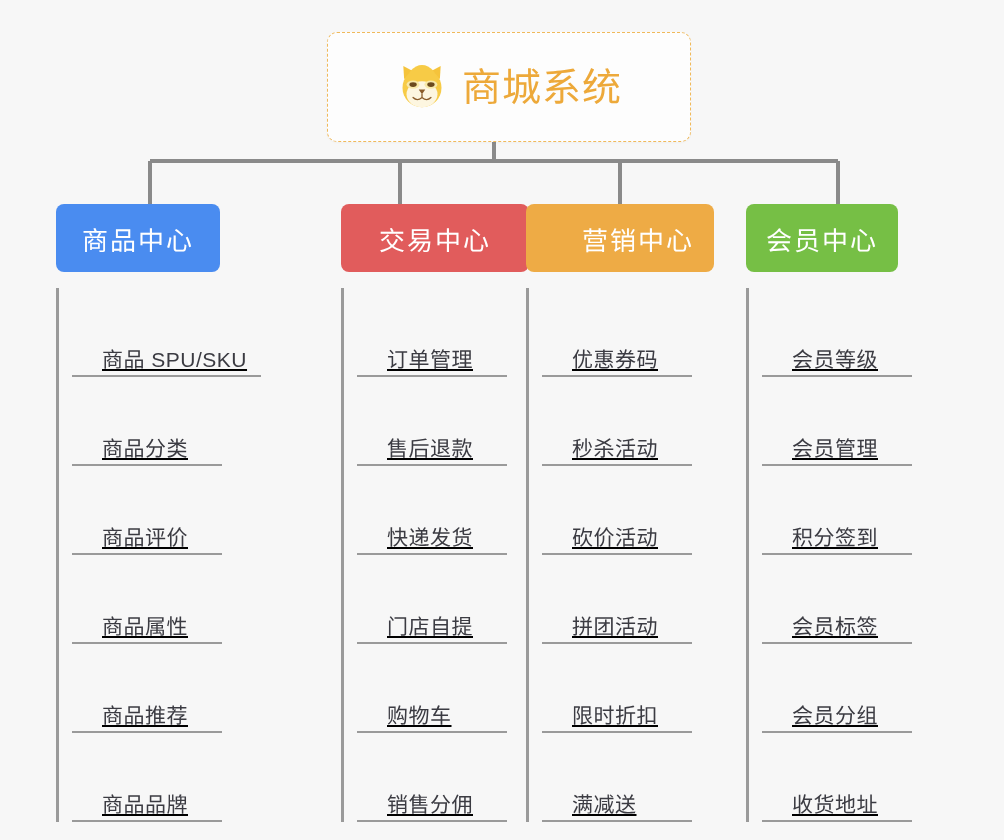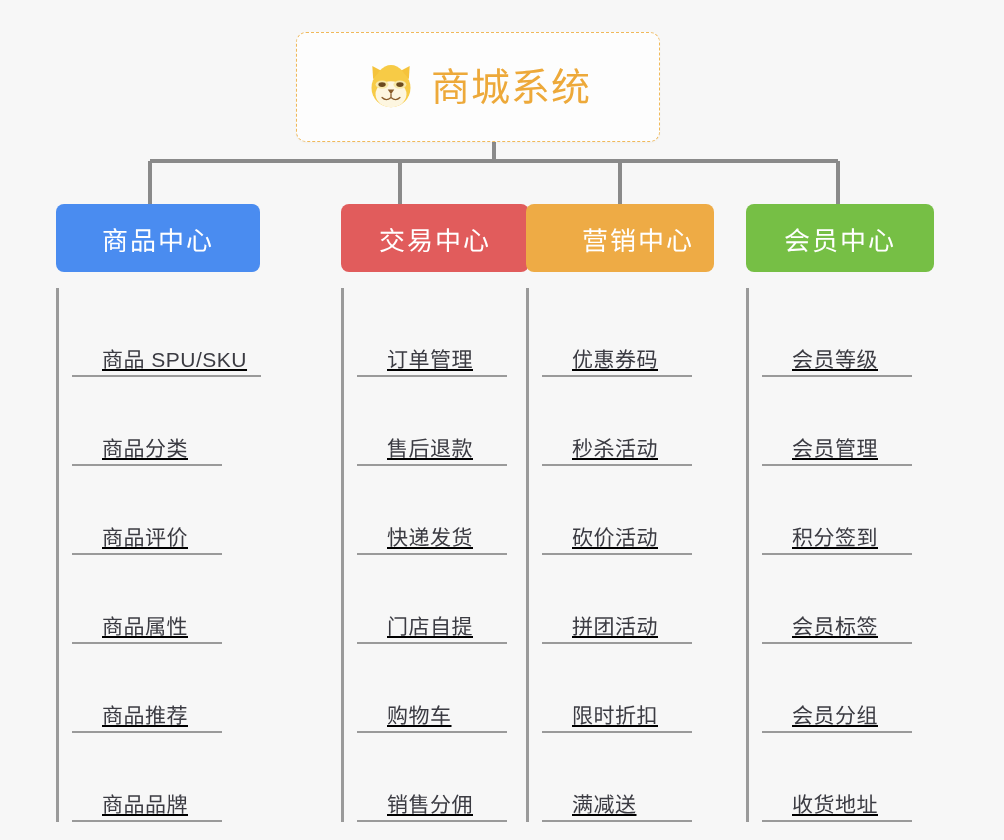--- a/index.html
+++ b/index.html
@@ -19,21 +19,21 @@
   #mindmap {
     position: relative;
     width: 1004px;
     height: 840px;
     background: #f7f7f7;
   }
 
   
   .root-node {
     position: absolute;
-    left: 296px;
+    left: 327px;
     top: 32px;
     width: 364px;
     height: 110px;
     box-sizing: border-box;
     background: #fdfdfd;
     border: 1px dashed #f0b95a;
     border-radius: 10px;
     display: flex;
     align-items: center;
     justify-content: center;
@@ -88,24 +88,24 @@
     border-radius: 8px;
     display: flex;
     align-items: center;
     justify-content: center;
     color: #ffffff;
     font-size: 26px;
     letter-spacing: 2px;
     box-sizing: border-box;
     user-select: none;
   }
-  .col-0 .cat-box { width: 204px; background: #4a8cf0; }
+  .col-0 .cat-box { width: 164px; background: #4a8cf0; }
   .col-1 .cat-box { width: 188px; background: #e15c5c; }
   .col-2 .cat-box { width: 188px; background: #eeab45; padding-left: 36px; }
-  .col-3 .cat-box { width: 188px; background: #76bf45; }
+  .col-3 .cat-box { width: 152px; background: #76bf45; }
 
   .leaf-list {
     position: relative;
     margin-top: 16px;
     padding-left: 13px;
     border-left: 3px solid #9a9a9a;
     text-decoration: underline;
   }
   .leaf-item {
     position: relative;

